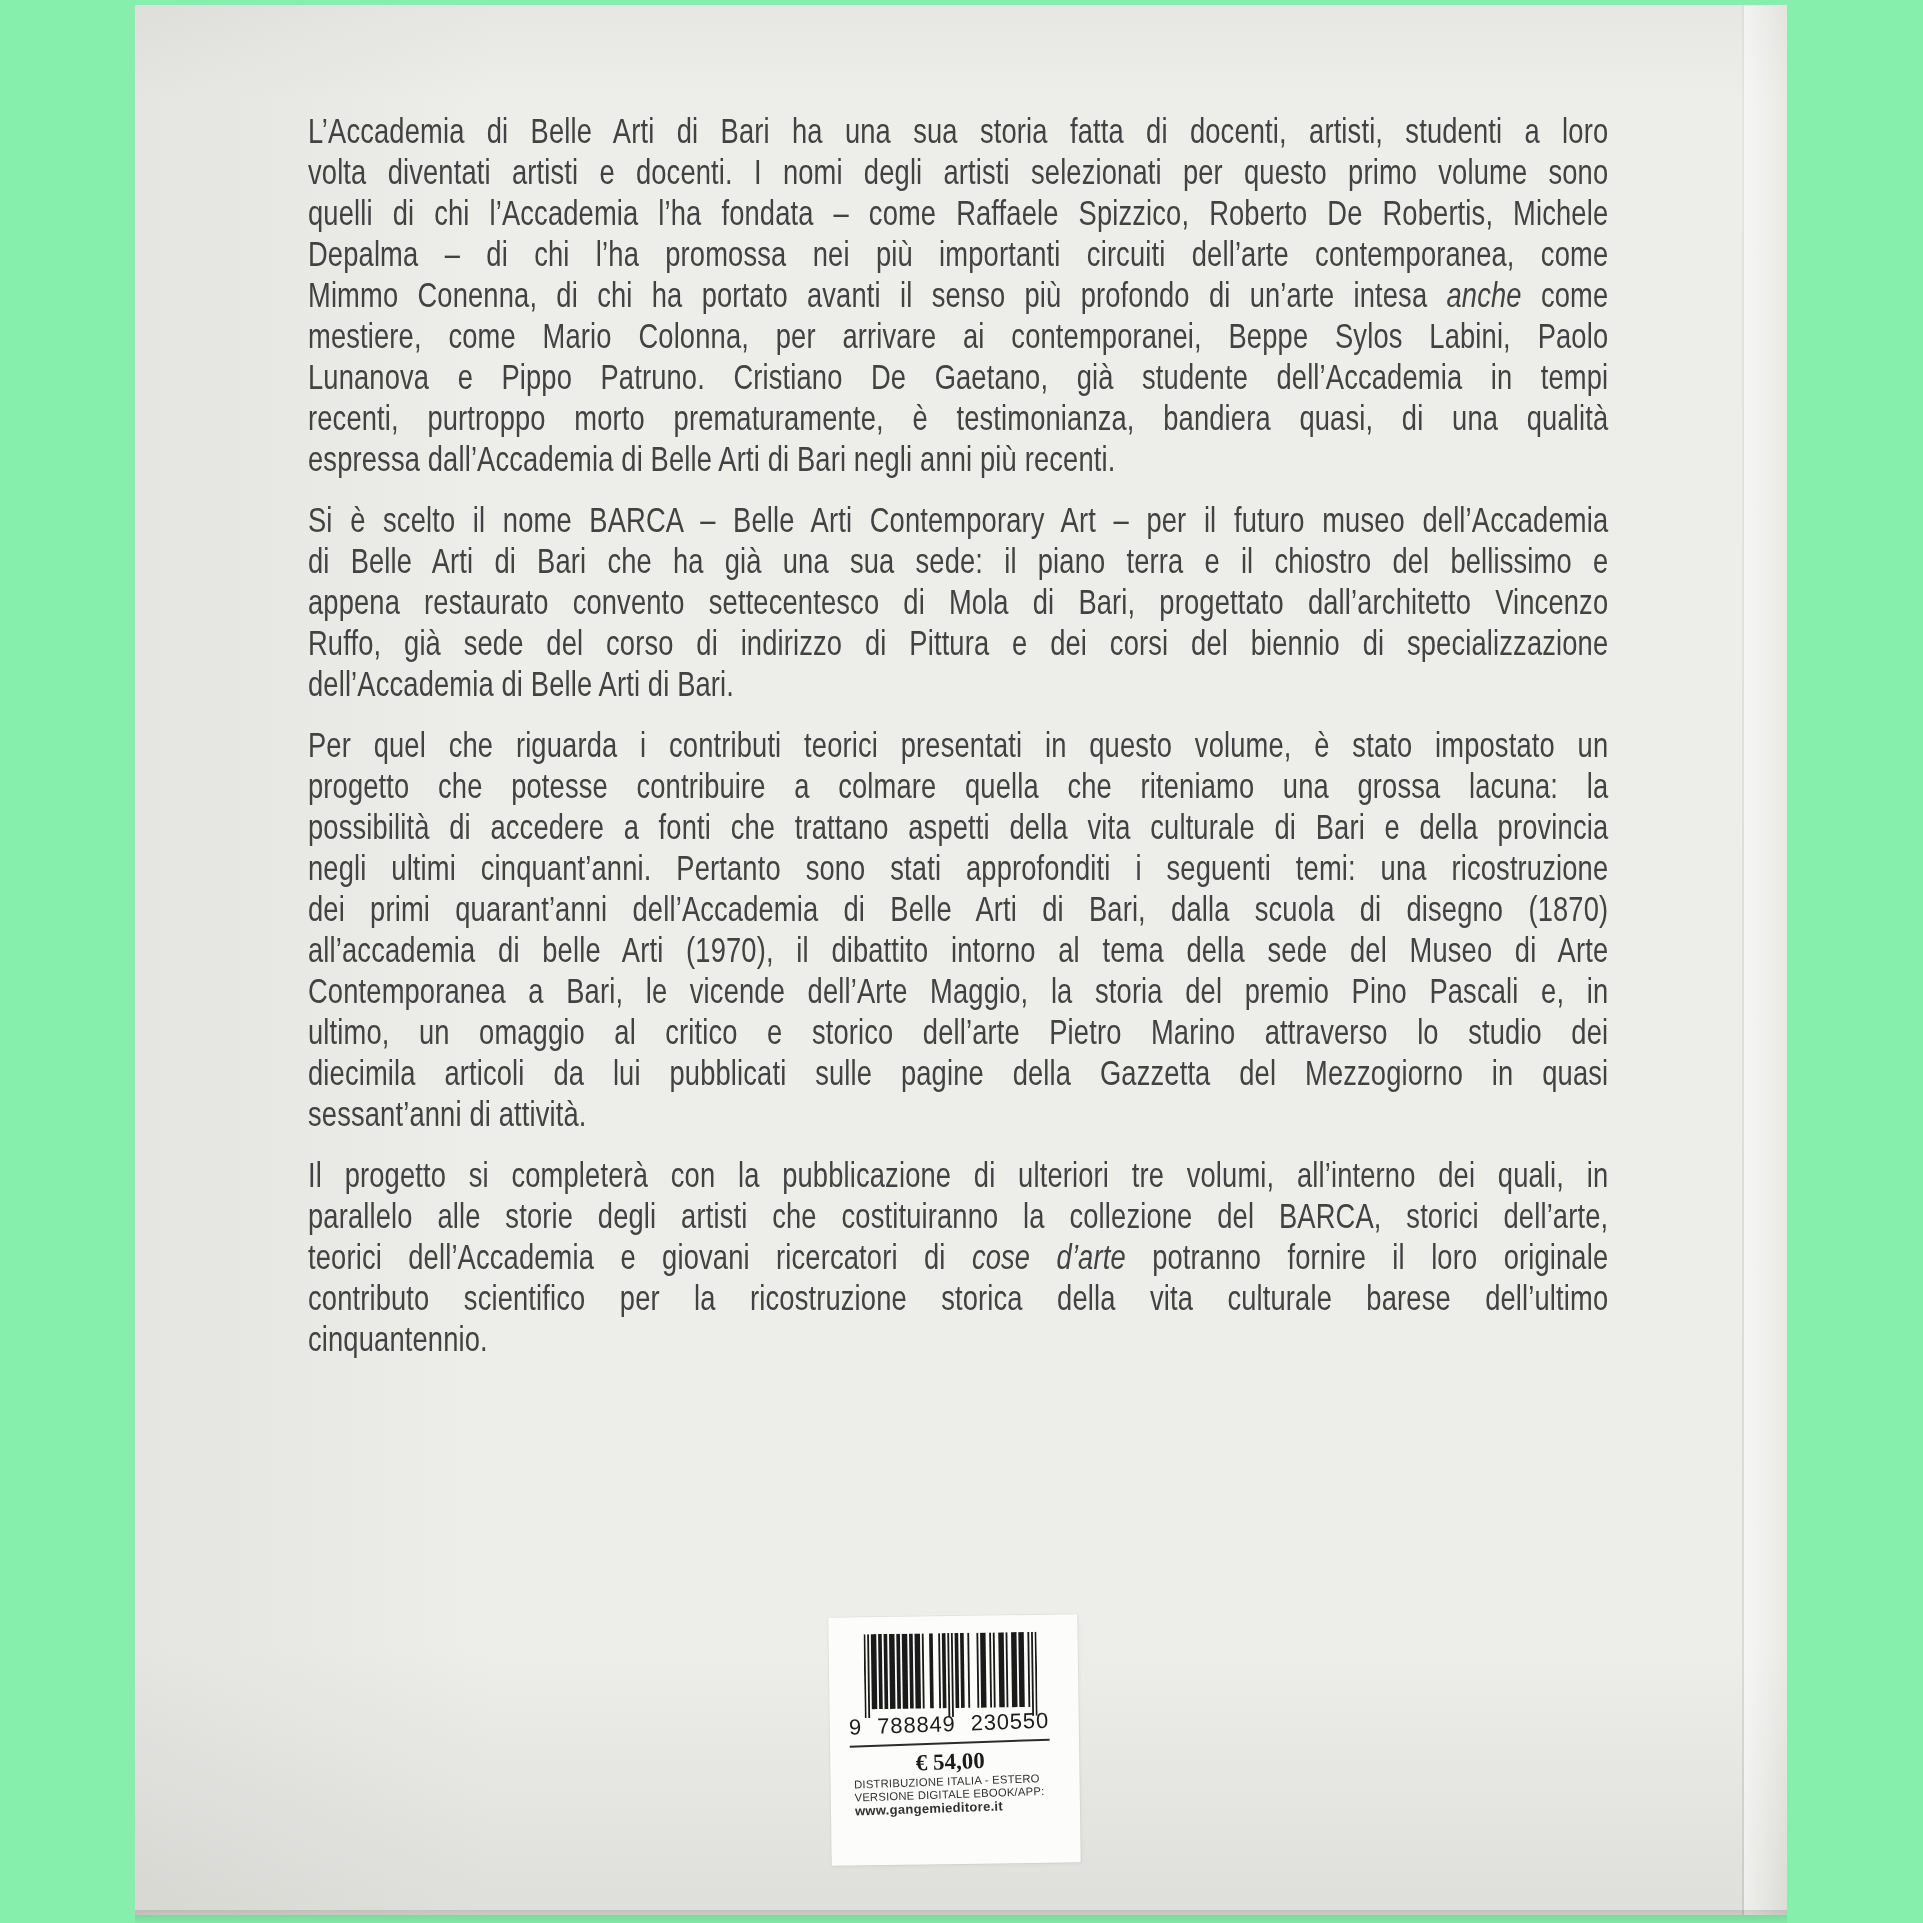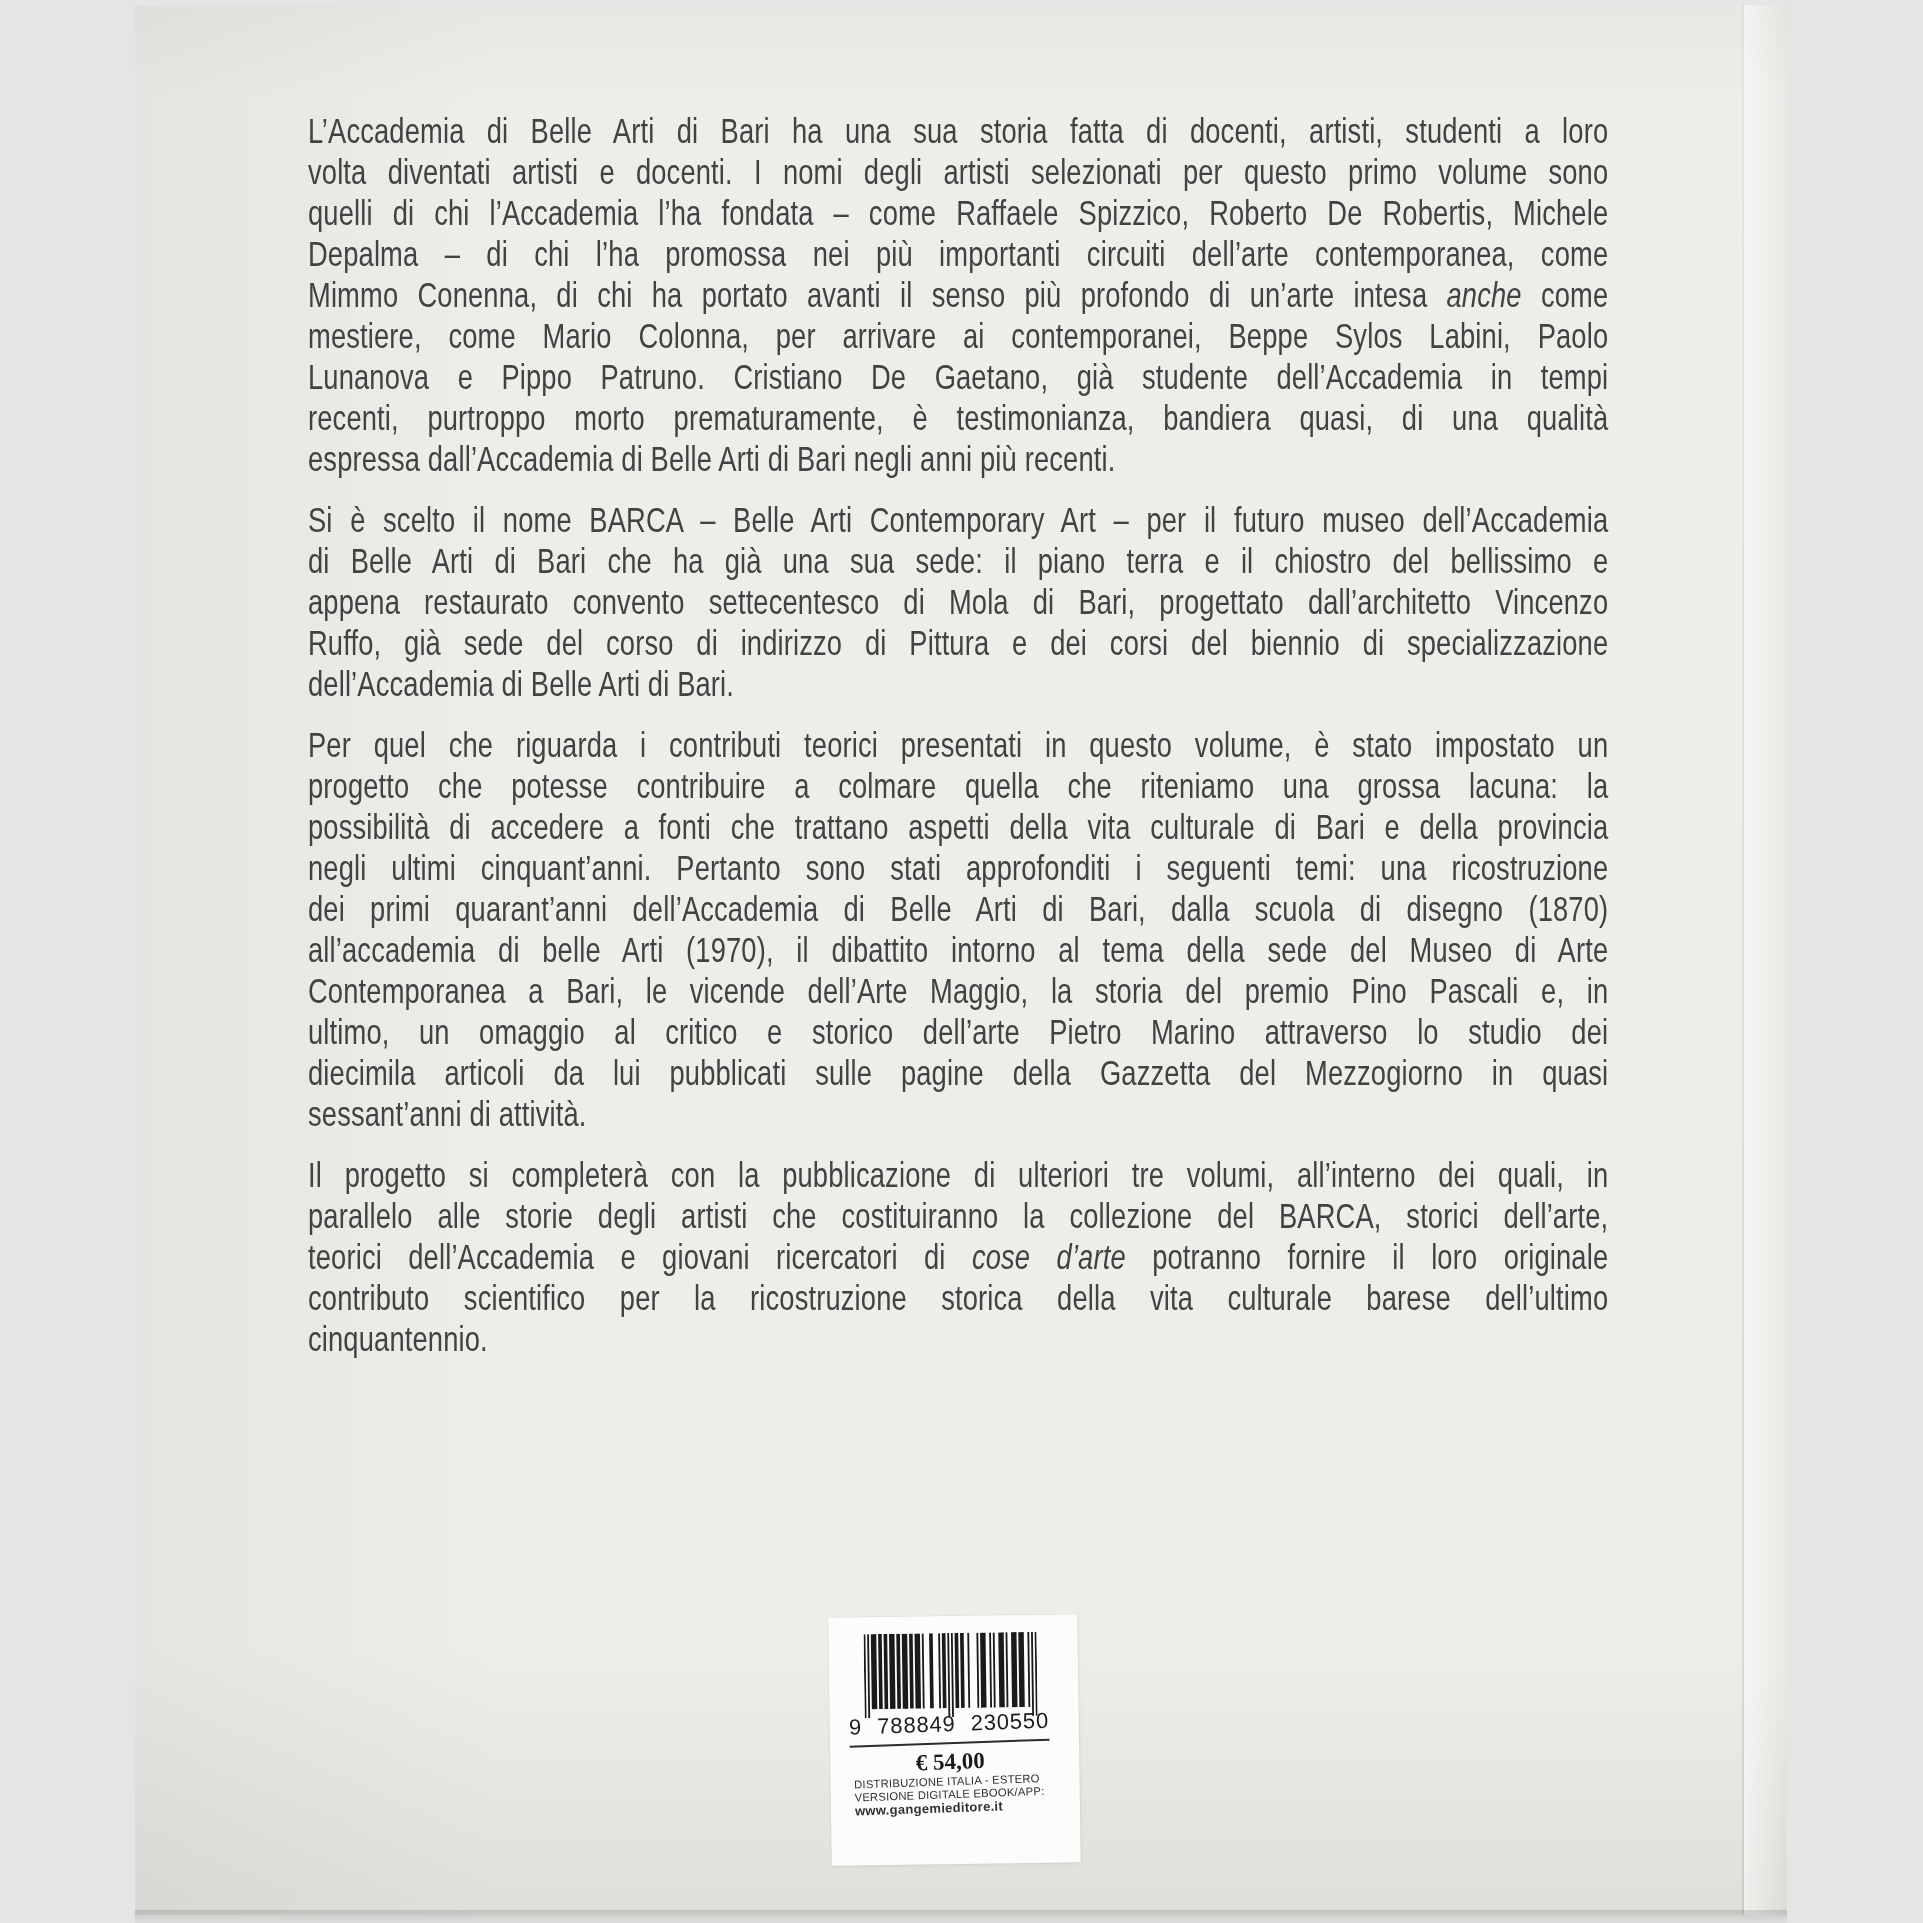--- a/index.html
+++ b/index.html
@@ -1,17 +1,17 @@
 <!DOCTYPE html>
 <html style="font-size:12px"><head>
 <meta charset="utf-8">
 <style>
   html,body{margin:0;padding:0;width:1924px;height:1924px;background:#ffffff;
     font-family:"Liberation Sans",sans-serif;}
-  .page{position:relative;width:1924px;height:1924px;background:#e5e5e5;overflow:hidden;}
+  .page{position:relative;width:1924px;height:1924px;background:#86efac;overflow:hidden;}
 
   
   .cover{position:absolute;left:135px;top:4.5px;width:1652px;height:1910px;
     background:
       linear-gradient(to bottom, rgba(110,112,100,0.05), rgba(0,0,0,0) 5%),
       linear-gradient(to right, rgba(115,120,105,0.07), rgba(0,0,0,0) 22%),
       linear-gradient(to bottom, rgba(0,0,0,0) 86%, rgba(105,105,95,0.10) 99%),
       #ededea;}
   .crease{position:absolute;left:1607px;top:0;width:2.3px;height:100%;
     background:linear-gradient(to bottom, rgba(0,0,0,0.04), rgba(0,0,0,0.09));}

